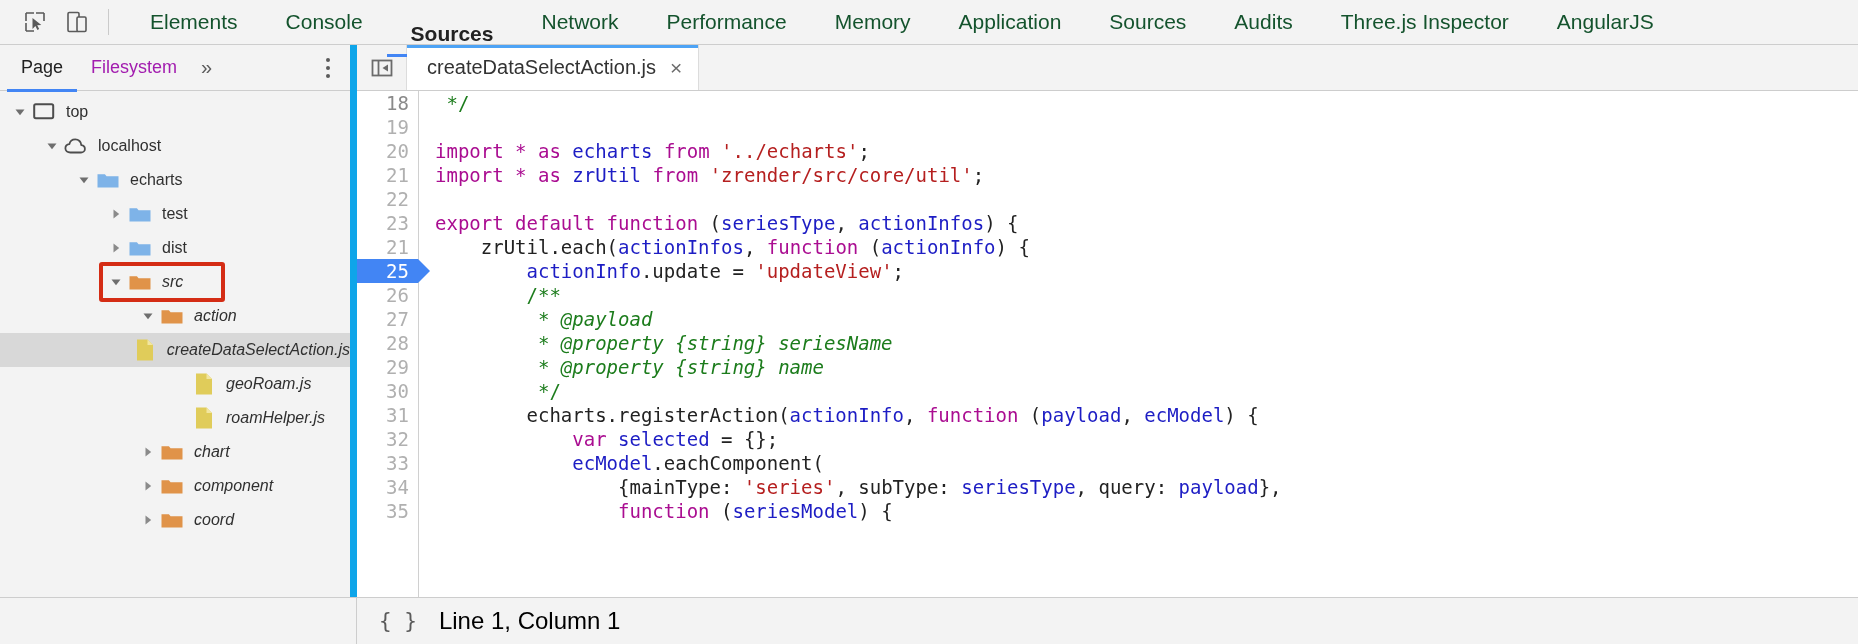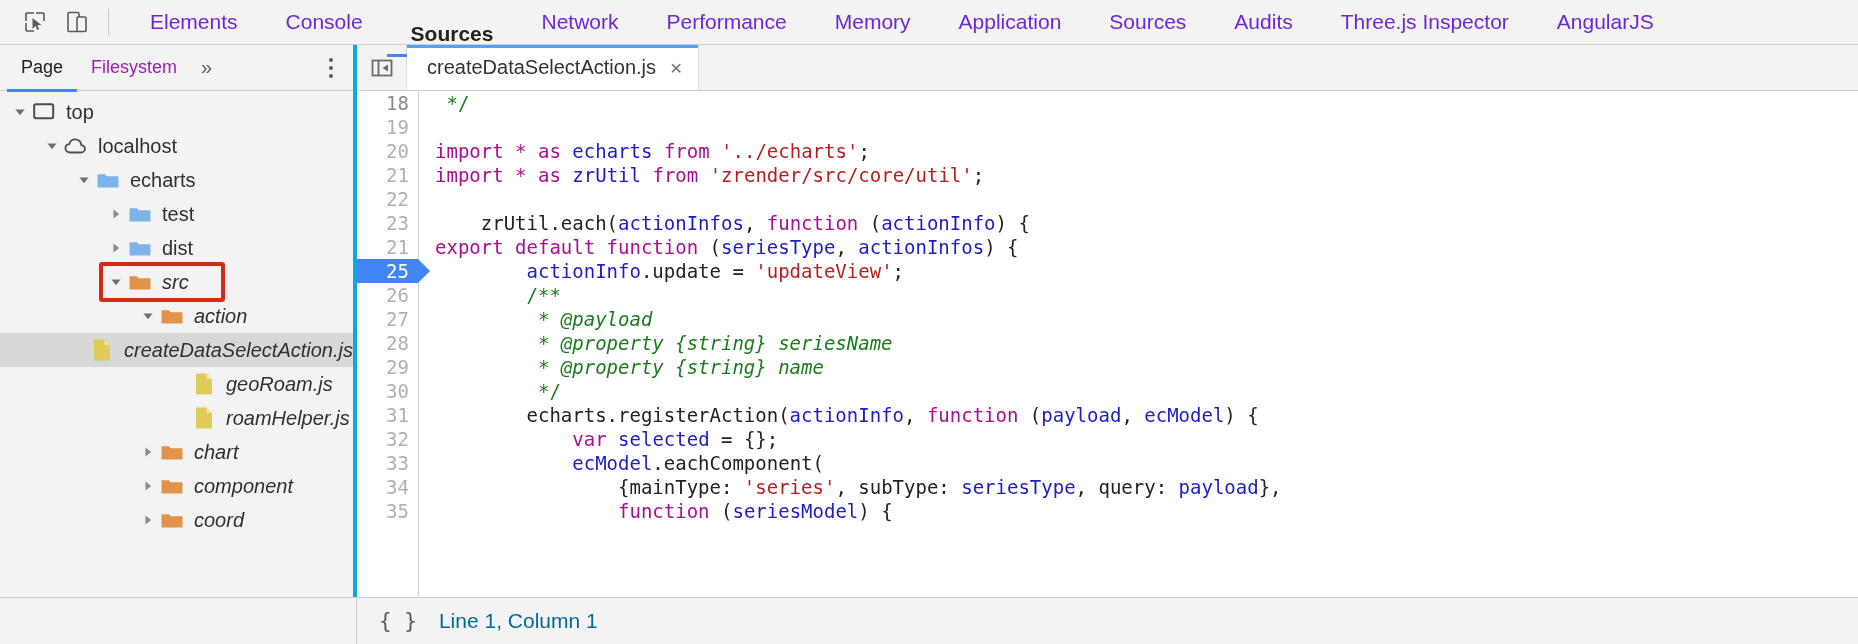--- a/index.html
+++ b/index.html
@@ -35,21 +35,21 @@
   .tb-sep {
     width: 1px; height: 26px;
     background: #cacaca;
     margin: 0 17px 0 10px;
   }
   .main-tab {
     height: 45px;
     display: flex; align-items: center;
     padding: 0 24px;
     font-size: 21px;
-    color: #6d28d9;
+    color: #14532d;
     letter-spacing: 0px;
     cursor: pointer;
     white-space: nowrap;
   }
   .main-tab.active {
     color: #222222;
     font-weight: 600;
     position: relative;
     margin-top: 24px;
   }
@@ -62,21 +62,21 @@
   }
 
   
   .body-split { flex: 1; display: flex; min-height: 0; }
 
   
   .navigator {
     width: 357px; min-width: 357px;
     background: #f3f3f3;
     display: flex; flex-direction: column;
-    border-right: 4px solid #0ea5e9;
+    border-right: 7px solid #0ea5e9;
     position: relative;
   }
   .nav-tabbar {
     height: 46px; min-height: 46px;
     display: flex; align-items: center;
     background: #f3f3f3;
     border-bottom: 1px solid #cdcdcd;
     position: relative;
   }
   .nav-tab {
@@ -135,21 +135,21 @@
     display: flex; align-items: center; justify-content: center;
     color: #757575;
   }
   .tw-arrow.empty { visibility: hidden; }
   .tw-arrow svg { display: block; }
   .tw-icon {
     width: 28px; min-width: 28px;
     display: flex; align-items: center; justify-content: center;
     margin-right: 8px;
   }
-  .tw-label { font-style: italic; font-size: 20px; }
+  .tw-label { font-style: italic; font-size: 16px; }
   .tw-label.plain { font-style: normal; }
 
   
   .annot-box {
     position: absolute;
     border: 4px solid #d42c14;
     border-radius: 3px;
     pointer-events: none;
     background: transparent;
   }
@@ -258,22 +258,22 @@
   .tok-cmti { color: #1c7c1c; font-style: italic; }
   .tok-def  { color: #222222; }
   .pretty-btn {
     font-family: "DejaVu Sans Mono", monospace;
     font-size: 21px;
     color: #5a5a5a;
     cursor: pointer;
     padding: 2px 4px;
   }
   .status-text {
-    font-size: 21px;
-    color: #0369a1;
+    font-size: 24px;
+    color: #000000;
   }
   .bottom-left-filler {
     width: 357px; min-width: 357px;
     background: #f3f3f3;
     border-right: 1px solid #cdcdcd;
   }
   .status-wrap { display: flex; height: 47px; min-height: 47px; border-top: 1px solid #cdcdcd; }
   .status-right { flex: 1; background: #f3f3f3; display: flex; align-items: center; padding-left: 18px; gap: 18px; }
 </style>
 </head>
@@ -537,22 +537,22 @@
             <div class="gnum">33</div>
             <div class="gnum">34</div>
             <div class="gnum">35</div>
           </div>
         <div class="code-lines">
             <div class="cline"><span class="tok-cmt"> */</span></div>
             <div class="cline">&nbsp;</div>
             <div class="cline"><span class="tok-kw">import</span><span class="tok-def"> </span><span class="tok-kw">*</span><span class="tok-def"> </span><span class="tok-kw">as</span><span class="tok-def"> </span><span class="tok-id">echarts</span><span class="tok-def"> </span><span class="tok-kw">from</span><span class="tok-def"> </span><span class="tok-str">'../echarts'</span><span class="tok-def">;</span></div>
             <div class="cline"><span class="tok-kw">import</span><span class="tok-def"> </span><span class="tok-kw">*</span><span class="tok-def"> </span><span class="tok-kw">as</span><span class="tok-def"> </span><span class="tok-id">zrUtil</span><span class="tok-def"> </span><span class="tok-kw">from</span><span class="tok-def"> </span><span class="tok-str">'zrender/src/core/util'</span><span class="tok-def">;</span></div>
             <div class="cline">&nbsp;</div>
+            <div class="cline"><span class="tok-kw">export default function</span><span class="tok-def"> (</span><span class="tok-id">seriesType</span><span class="tok-def">, </span><span class="tok-id">actionInfos</span><span class="tok-def">) {</span></div>
             <div class="cline"><span class="tok-def">    zrUtil.each(</span><span class="tok-id">actionInfos</span><span class="tok-def">, </span><span class="tok-kw">function</span><span class="tok-def"> (</span><span class="tok-id">actionInfo</span><span class="tok-def">) {</span></div>
-            <div class="cline"><span class="tok-kw">export default function</span><span class="tok-def"> (</span><span class="tok-id">seriesType</span><span class="tok-def">, </span><span class="tok-id">actionInfos</span><span class="tok-def">) {</span></div>
             <div class="cline"><span class="tok-def">        </span><span class="tok-id">actionInfo</span><span class="tok-def">.update = </span><span class="tok-str">'updateView'</span><span class="tok-def">;</span></div>
             <div class="cline"><span class="tok-def">        </span><span class="tok-cmt">/**</span></div>
             <div class="cline"><span class="tok-def">         </span><span class="tok-cmti">* @payload</span></div>
             <div class="cline"><span class="tok-def">         </span><span class="tok-cmti">* @property {string} seriesName</span></div>
             <div class="cline"><span class="tok-def">         </span><span class="tok-cmti">* @property {string} name</span></div>
             <div class="cline"><span class="tok-def">         </span><span class="tok-cmt">*/</span></div>
             <div class="cline"><span class="tok-def">        echarts.registerAction(</span><span class="tok-id">actionInfo</span><span class="tok-def">, </span><span class="tok-kw">function</span><span class="tok-def"> (</span><span class="tok-id">payload</span><span class="tok-def">, </span><span class="tok-id">ecModel</span><span class="tok-def">) {</span></div>
             <div class="cline"><span class="tok-def">            </span><span class="tok-kw">var</span><span class="tok-def"> </span><span class="tok-id">selected</span><span class="tok-def"> = {};</span></div>
             <div class="cline"><span class="tok-def">            </span><span class="tok-id">ecModel</span><span class="tok-def">.eachComponent(</span></div>
             <div class="cline"><span class="tok-def">                {mainType: </span><span class="tok-str">'series'</span><span class="tok-def">, subType: </span><span class="tok-id">seriesType</span><span class="tok-def">, query: </span><span class="tok-id">payload</span><span class="tok-def">},</span></div>

